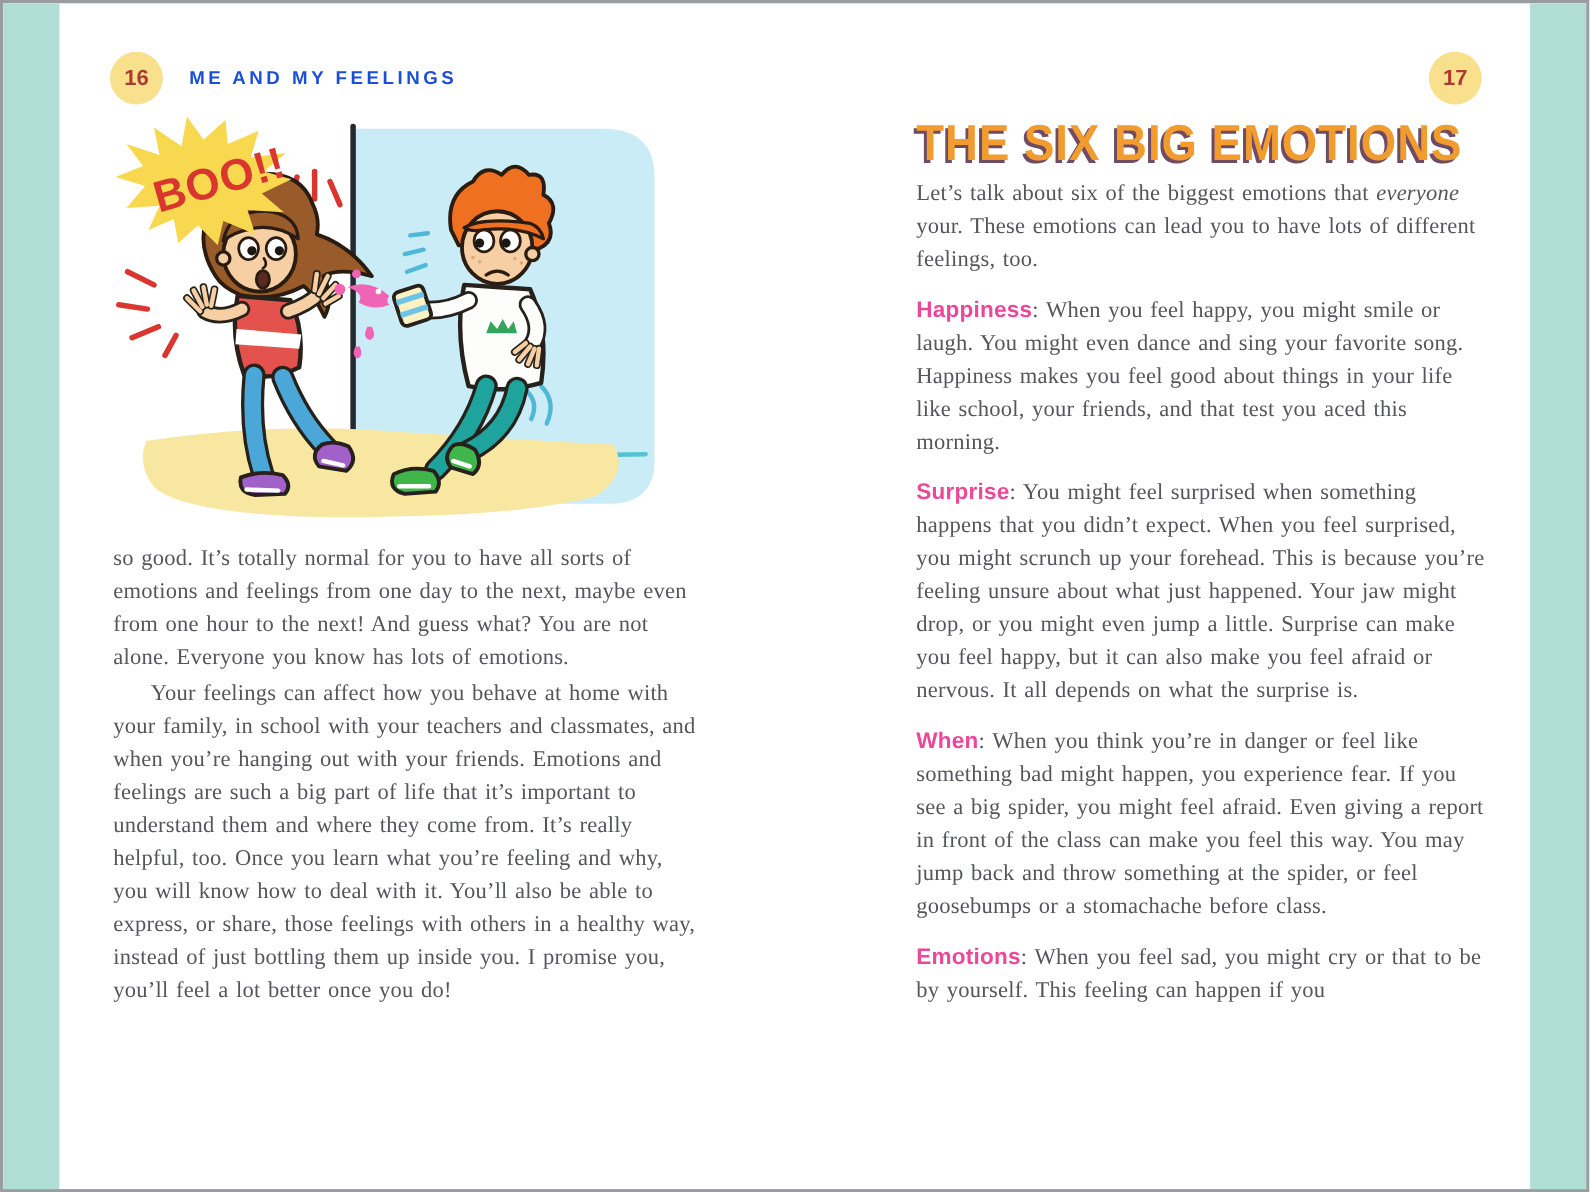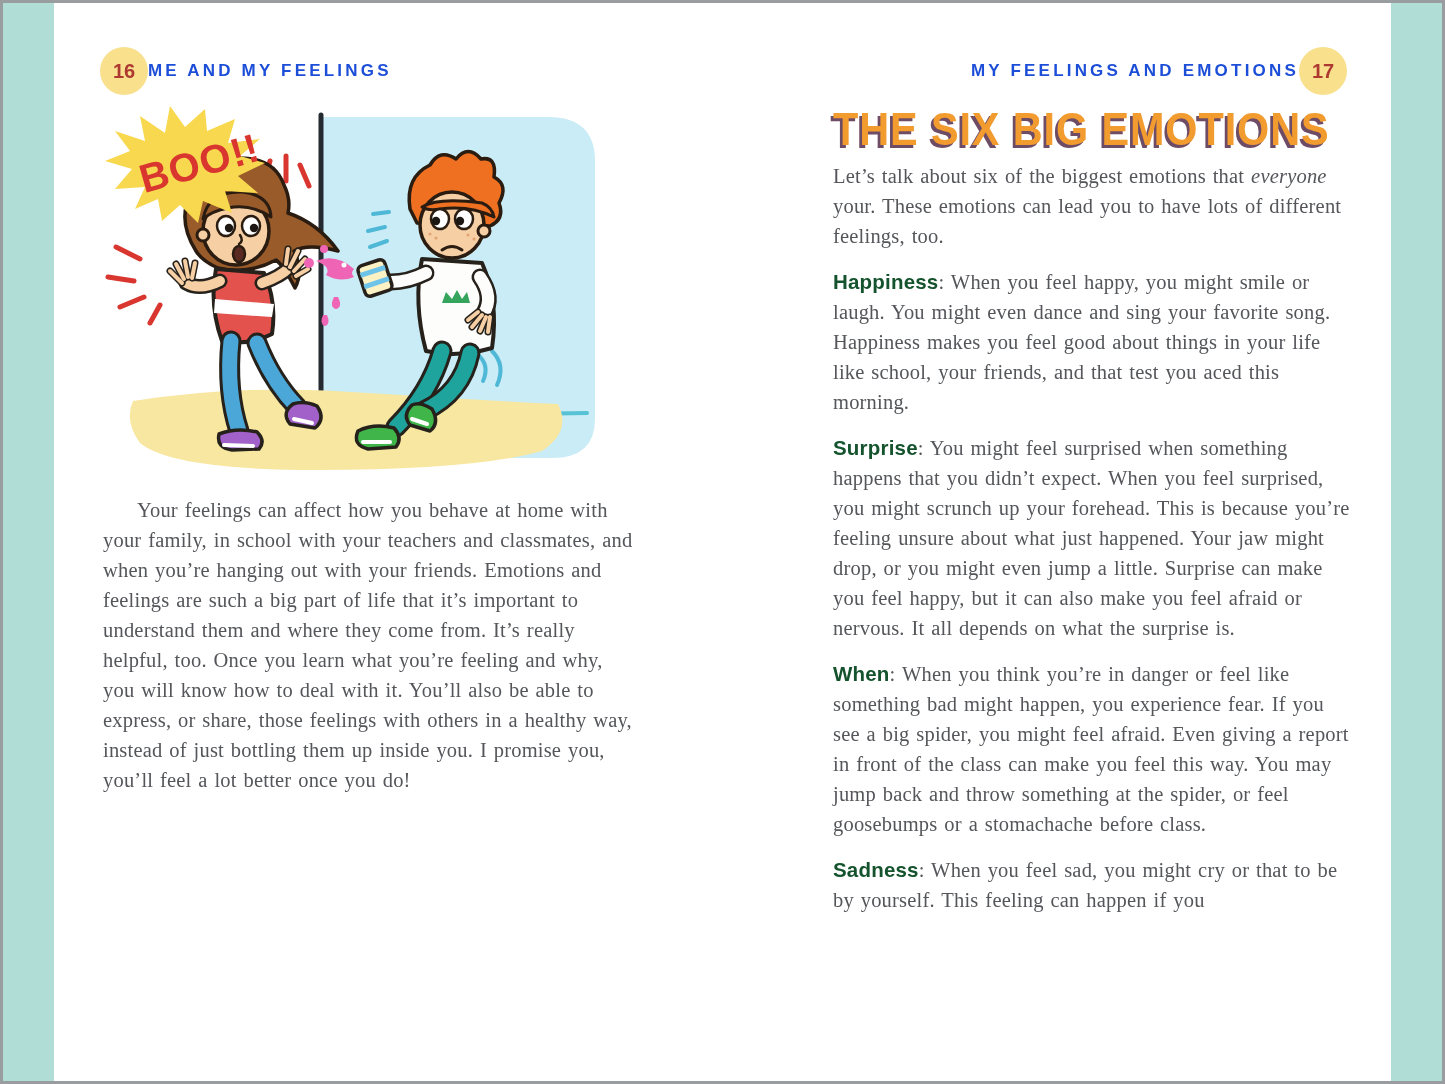--- a/index.html
+++ b/index.html
@@ -6,21 +6,21 @@
   .frame {
     position:relative; width:1445px; height:1084px; box-sizing:border-box;
     border:3px solid #9a9da0; background:#ffffff; overflow:hidden;
     font-family:"Liberation Serif", serif;
   }
   .strip { position:absolute; top:0; bottom:0; width:51px; background:#b1ddd7; }
   .strip.left { left:0; }
   .strip.right { right:0; }
 
   
-  .runhead { position:absolute; display:flex; align-items:center; gap:0; height:48px; }
+  .runhead { position:absolute; display:flex; align-items:center; gap:24px; height:48px; }
   .runhead.lft { left:97px; top:44px; }
   .runhead.rgt { right:95px; top:44px; }
   .pagenum {
     width:48px; height:48px; border-radius:50%; background:#f9e08d;
     display:flex; align-items:center; justify-content:center;
     font-family:"Liberation Sans", sans-serif; font-weight:bold;
     font-size:20px; color:#ad3931;
   }
   .runtitle {
     font-family:"Liberation Sans", sans-serif; font-weight:bold;
@@ -46,21 +46,21 @@
   }
   .right-col {
     position:absolute; left:830px; top:158px; width:523px;
     font-size:20.5px; line-height:30px; color:#54565a;
     letter-spacing:0.2px; word-spacing:1.5px;
   }
   .right-col p { margin:0 0 16px 0; }
   .right-col em { }
   .emo-label {
     font-family:"Liberation Sans", sans-serif; font-weight:bold;
-    color:#14532d; letter-spacing:0.2px;
+    color:#ec4899; letter-spacing:0.2px;
   }
 
   .illo { position:absolute; left:97px; top:98px; }
 </style>
 </head>
 <body>
 
 <div class="frame">
   <div class="strip left"></div>
   <div class="strip right"></div>
@@ -228,36 +228,36 @@
       <circle cx="244" cy="164" r="2.5" fill="#ffffff"></circle>
     </g>
 
     <g>
       <path d="M165,62 L138,75 L158,92 L125,90 L132,112 L103,100 L98,122 L80,104 L62,120 L58,98 L35,108 L45,86 L15,88 L32,68 L5,60 L30,50 L15,30 L45,40 L40,15 L65,32 L70,5 L85,26 L105,8 L107,30 L135,18 L128,42 L160,38 L140,55 Z" fill="#f8d84e"></path>
       <text x="38" y="80" transform="rotate(-16 85 64)" font-family="Liberation Sans, sans-serif" font-weight="bold" font-size="40" fill="#d8362f" letter-spacing="1">BOO!!</text>
     </g>
   </svg>
 
   <div class="left-col">
+    <p>so good. It’s totally normal for you to have all sorts of emotions and feelings from one day to the next, maybe even from one hour to the next! And guess what? You are not alone. Everyone you know has lots of emotions.</p>
     <p class="indent">Your feelings can affect how you behave at home with your family, in school with your teachers and classmates, and when you’re hanging out with your friends. Emotions and feelings are such a big part of life that it’s important to understand them and where they come from. It’s really helpful, too. Once you learn what you’re feeling and why, you will know how to deal with it. You’ll also be able to express, or share, those feelings with others in a healthy way, instead of just bottling them up inside you. I promise you, you’ll feel a lot better once you do!</p>
   </div>
 
   <div class="runhead rgt">
-    <div class="runtitle">MY FEELINGS AND EMOTIONS</div>
     <div class="pagenum">
       <span>17</span>
     </div>
   </div>
 
   <h2 class="chapter-title">THE SIX BIG EMOTIONS</h2>
 
   <div class="right-col">
     <p><span>Let’s talk about six of the biggest emotions that </span><em>everyone</em><span> your. These emotions can lead you to have lots of different feelings, too.</span></p>
 
     <p><span class="emo-label">Happiness</span><span>: When you feel happy, you might smile or laugh. You might even dance and sing your favorite song. Happiness makes you feel good about things in your life like school, your friends, and that test you aced this morning.</span></p>
 
     <p><span class="emo-label">Surprise</span><span>: You might feel surprised when something happens that you didn’t expect. When you feel surprised, you might scrunch up your forehead. This is because you’re feeling unsure about what just happened. Your jaw might drop, or you might even jump a little. Surprise can make you feel happy, but it can also make you feel afraid or nervous. It all depends on what the surprise is.</span></p>
 
     <p><span class="emo-label">When</span><span>: When you think you’re in danger or feel like something bad might happen, you experience fear. If you see a big spider, you might feel afraid. Even giving a report in front of the class can make you feel this way. You may jump back and throw something at the spider, or feel goosebumps or a stomachache before class.</span></p>
 
-    <p><span class="emo-label">Sadness</span><span>: When you feel sad, you might cry or that to be by yourself. This feeling can happen if you</span></p>
+    <p><span class="emo-label">Emotions</span><span>: When you feel sad, you might cry or that to be by yourself. This feeling can happen if you</span></p>
   </div>
 </div>
 
 </body></html>

